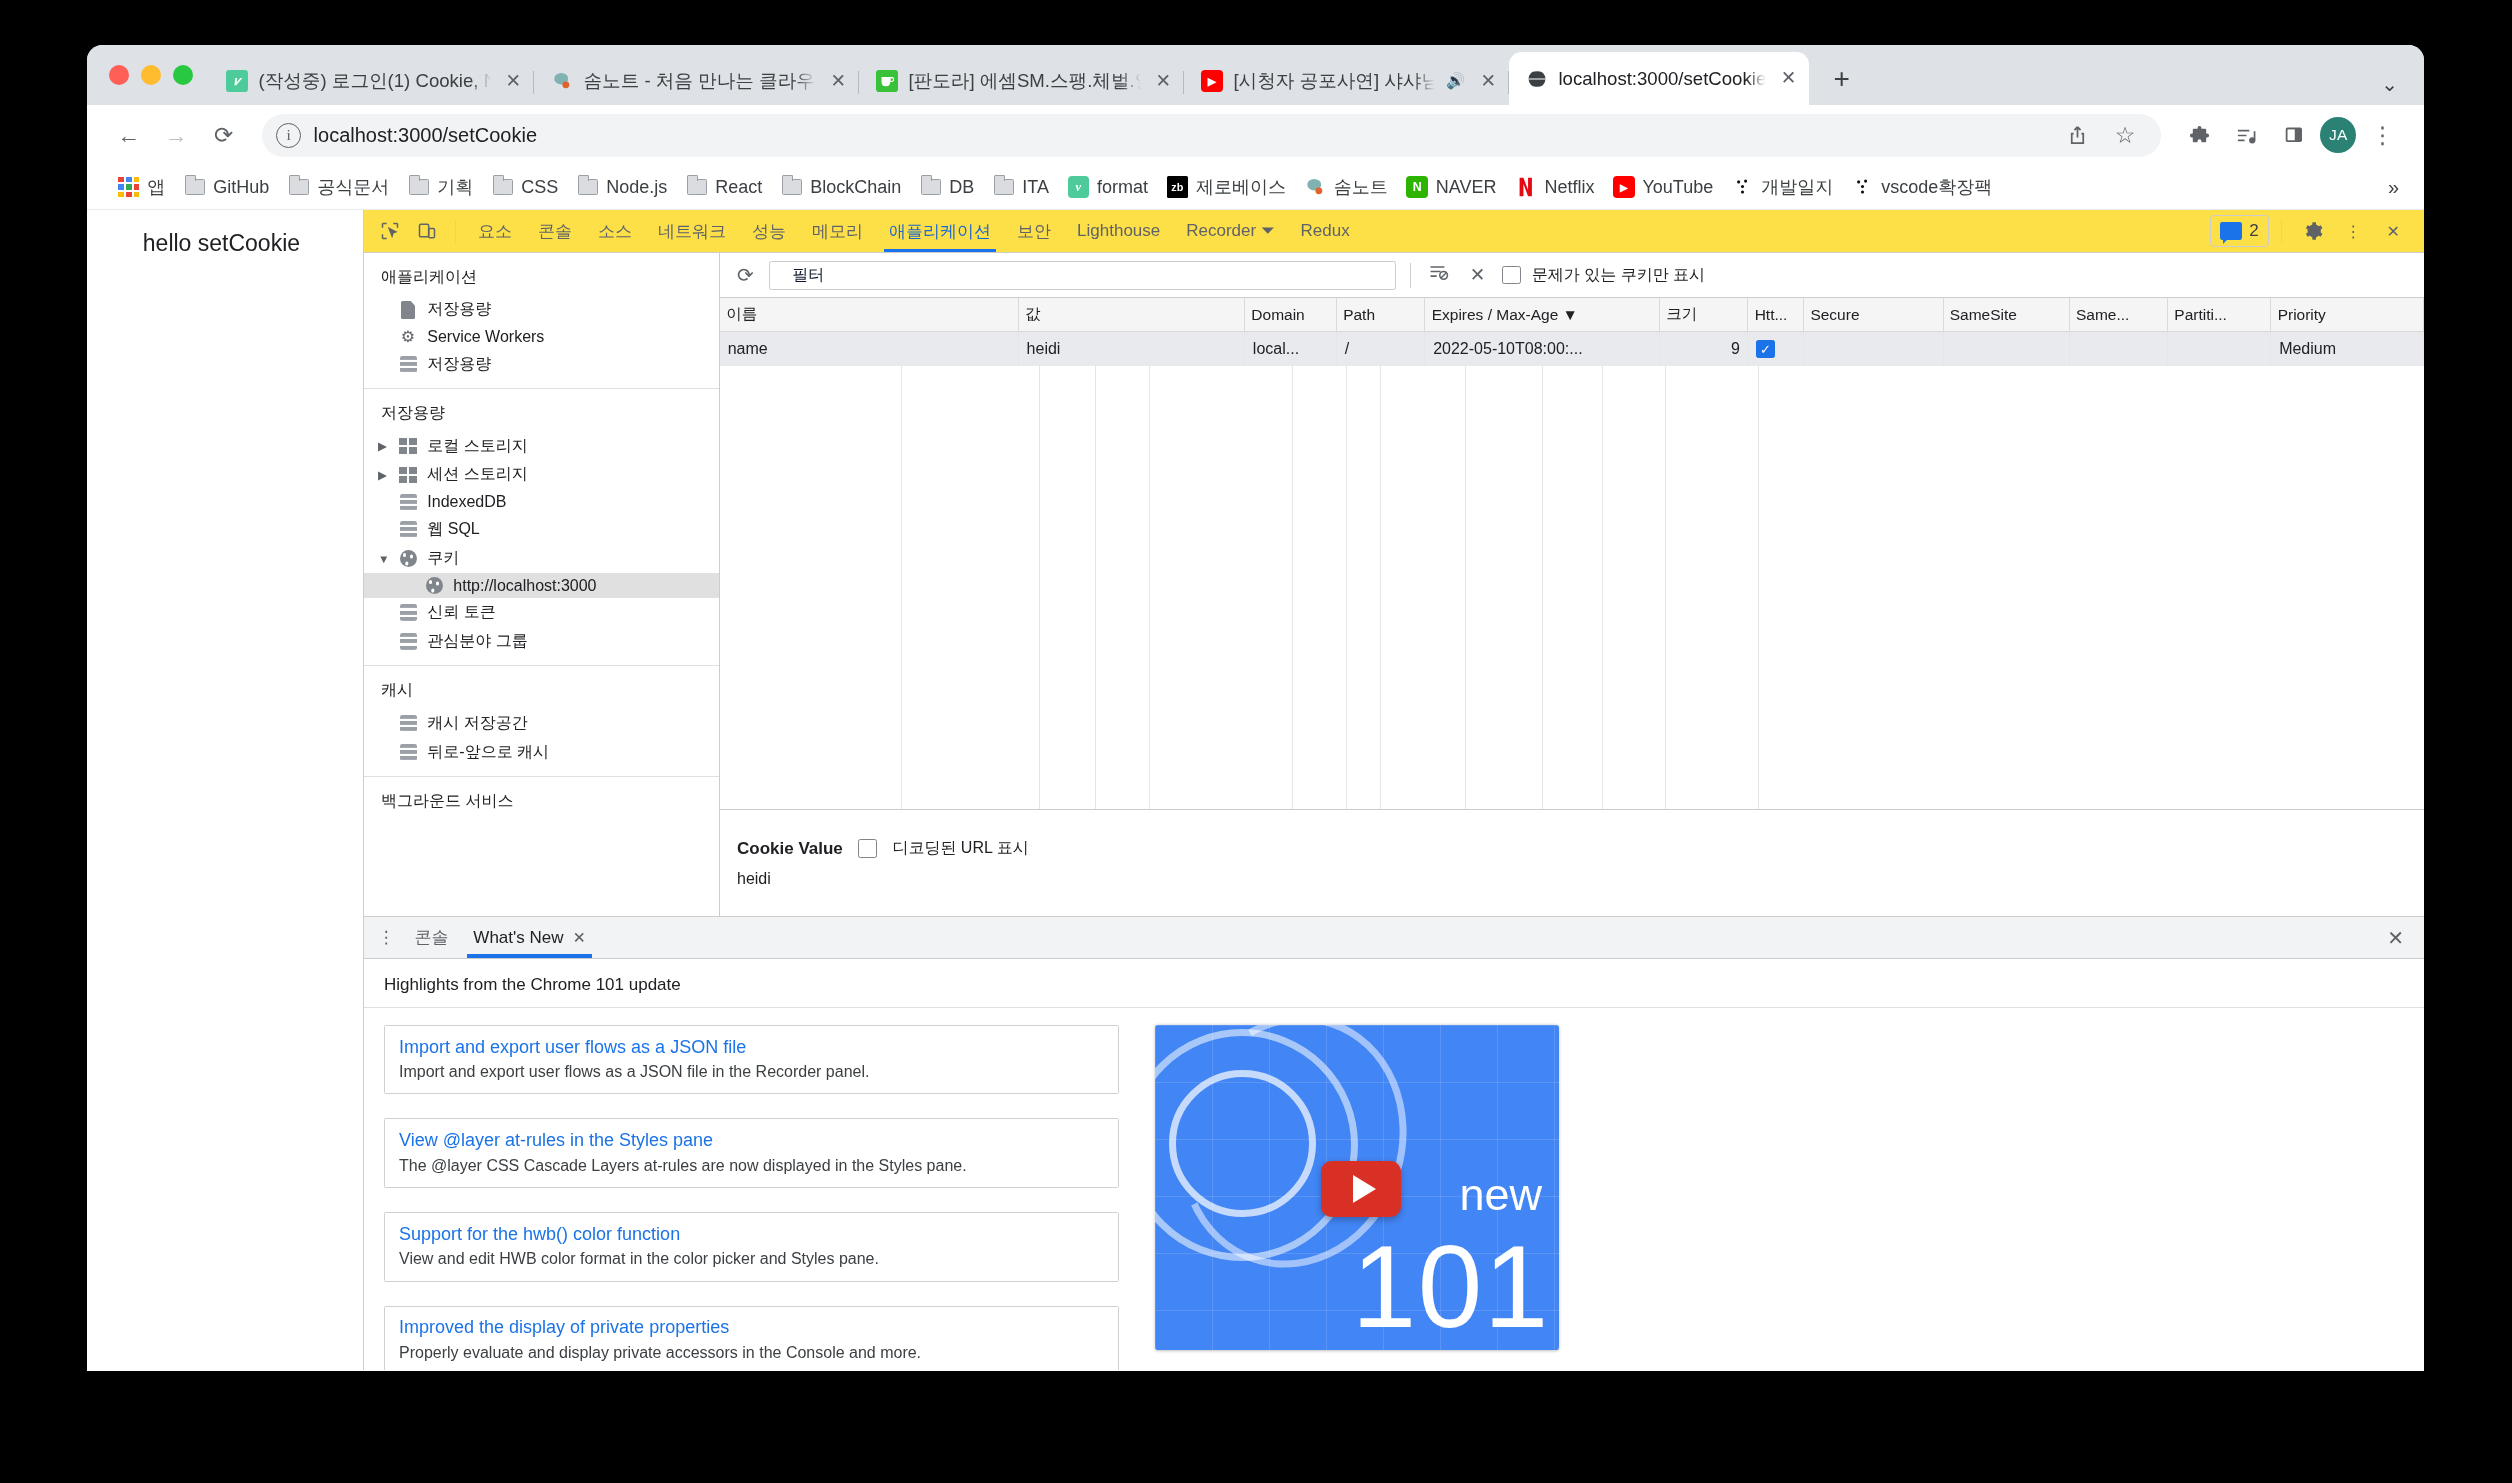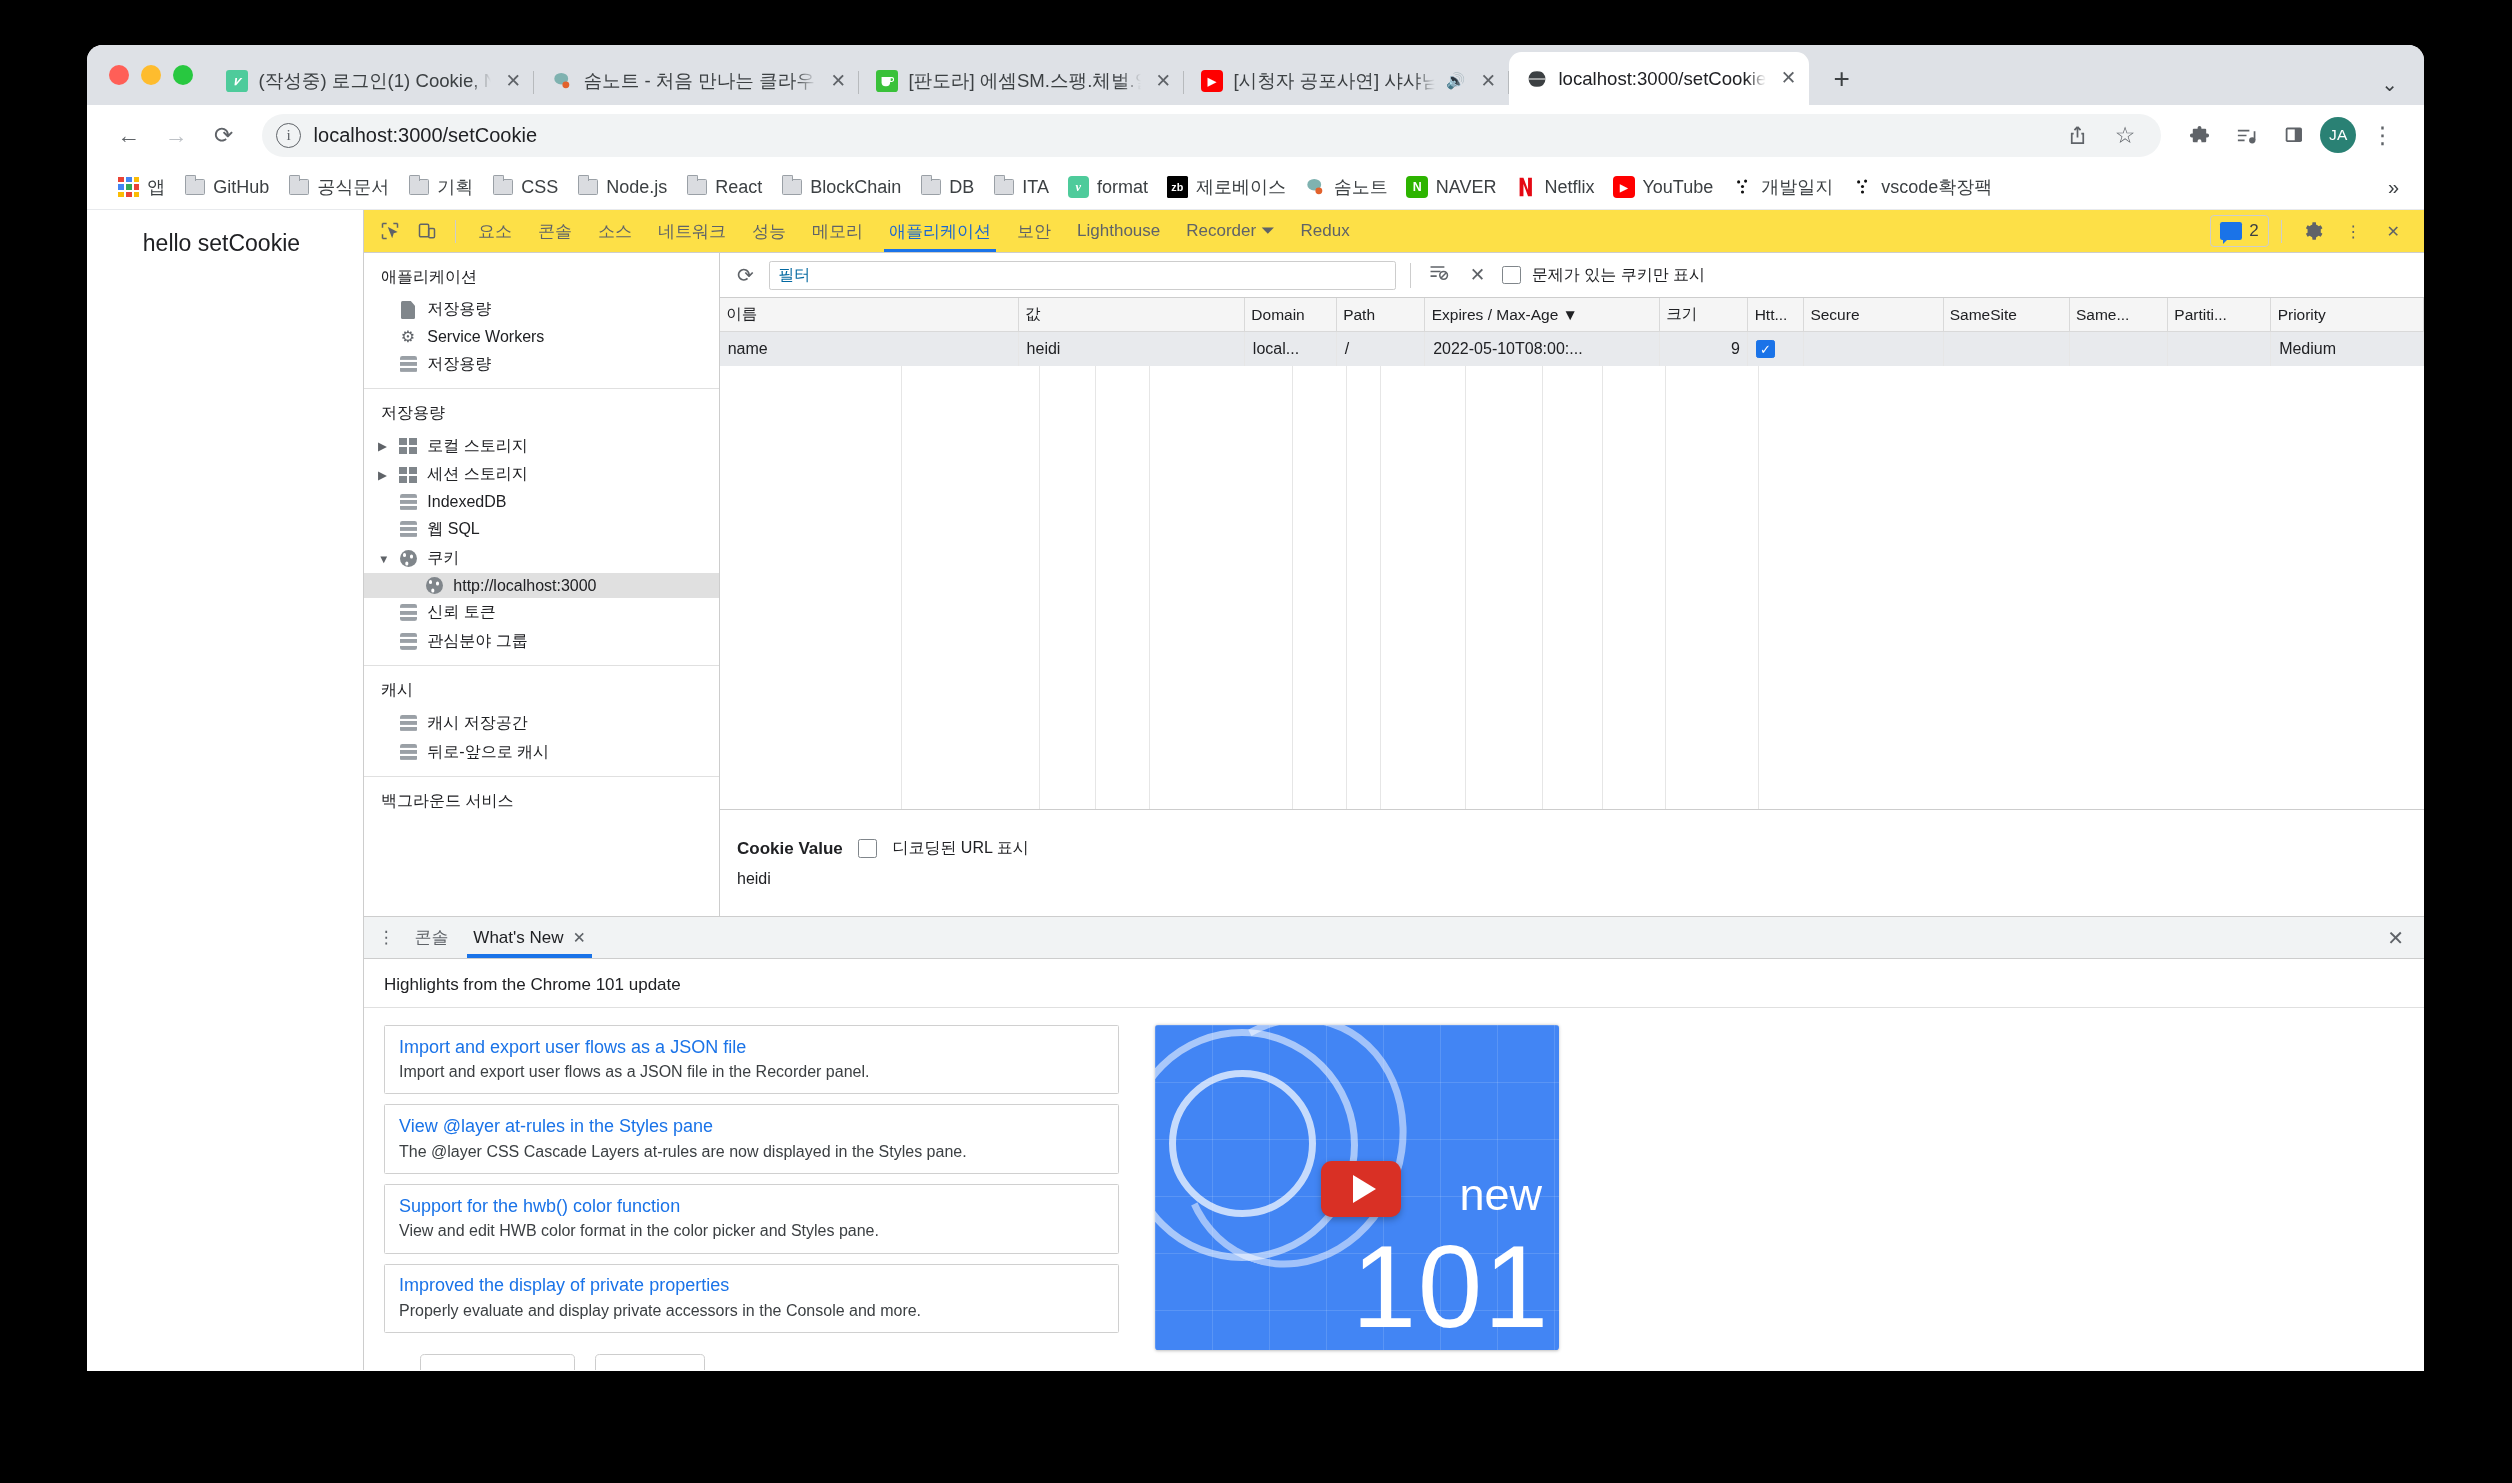--- a/index.html
+++ b/index.html
@@ -281,21 +281,21 @@
   .cookie-toolbar {
     height: 45px; display:flex; align-items:center;
     padding: 0 12.4px; gap: 10.8px;
     border-bottom: 0.8px solid #cdcdcd;
     background: #fff;
   }
   .refresh-ico { font-size: 20px; color:#5f6368; width: 26px; text-align:center;}
   .filter-input {
     flex: 0 1 627px; height: 29px;
     border: 0.8px solid #cdcdcd; border-radius: 2.3px;
-    padding: 0 8px; font-size: 16px; color:#0369a1;
+    padding: 0 22px; font-size: 16px; color:#0f172a;
     display:flex; align-items:center;
     background:#fff;
   }
   .ct-sep { width:0.8px;height:25px;background:#cdcdcd; margin: 0 3.1px;}
   .ct-ico { font-size: 18.6px; color:#5f6368; width: 28px; text-align:center;}
   .cb {
     width: 18.6px; height: 18.6px; border: 1.5px solid #80868b;
     border-radius: 2.3px; flex:0 0 18.6px; background:#fff;
   }
   .cb.checked {
@@ -353,21 +353,21 @@
   .dtab.active::after{
     content:''; position:absolute; left:6.2px; right:6.2px; bottom:0;
     height:3.1px; background:#1a73e8;
   }
   .dtab .x { font-size: 15.5px; color:#5f6368; }
   .drawer-close { margin-left:auto; padding-right:20px; font-size: 20px; color:#5f6368; }
 
   .wn-body { flex:1; overflow:hidden; background:#fff; }
   .wn-title { font-size: 17px; color:#202124; padding: 15.5px 20px 12.4px 20px; border-bottom: 0.8px solid #e0e0e0; }
   .wn-content { display:flex; padding: 17px 20px; gap: 36px; }
-  .wn-list { width: 735px; display:flex; flex-direction:column; gap: 10px; }
+  .wn-list { width: 735px; display:flex; flex-direction:column; gap: 24px; }
   .wn-card {
     border: 0.8px solid #d0d0d0; border-radius: 1.5px;
     padding: 10.8px 14px 12.4px 14px;
   }
   .wn-card a { color:#1a73e8; font-size: 18px; text-decoration: none; display:block; }
   .wn-card p { color:#3c4043; font-size: 16px; padding-top: 5.4px; }
   .wn-media {
     width: 404px; height: 325px;
     background: #4285f4;
     border-radius: 3.1px;

